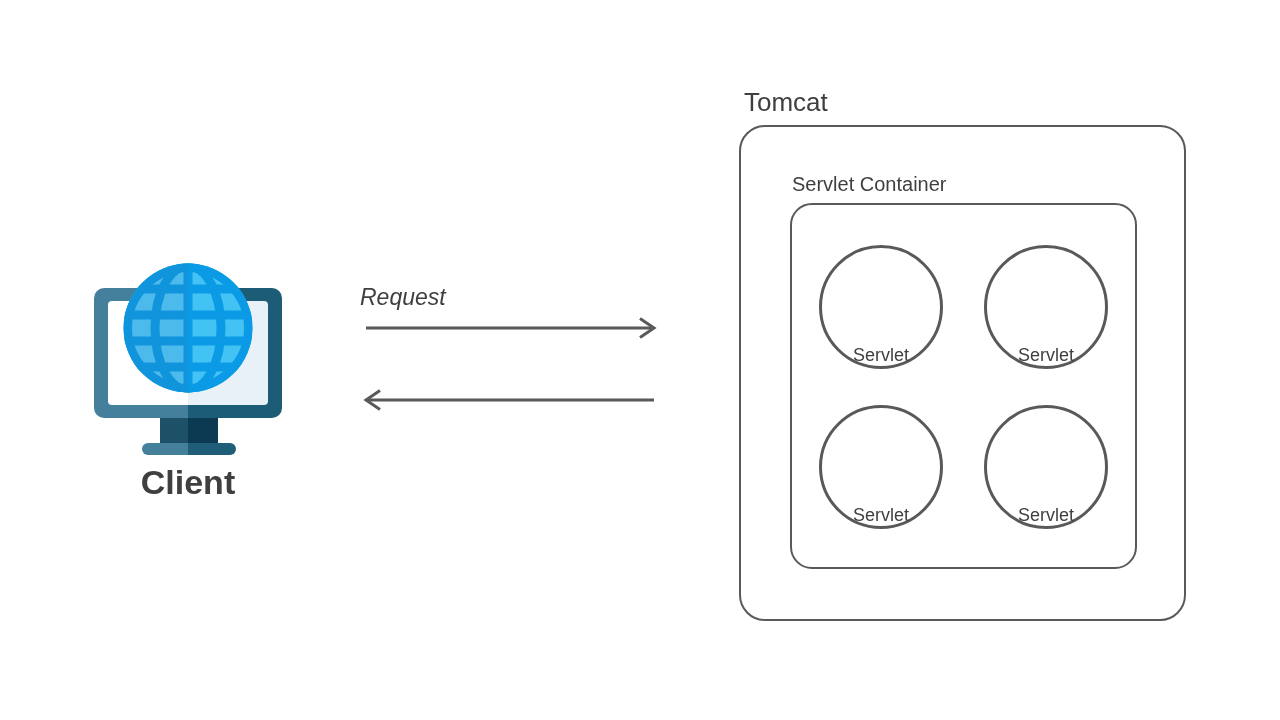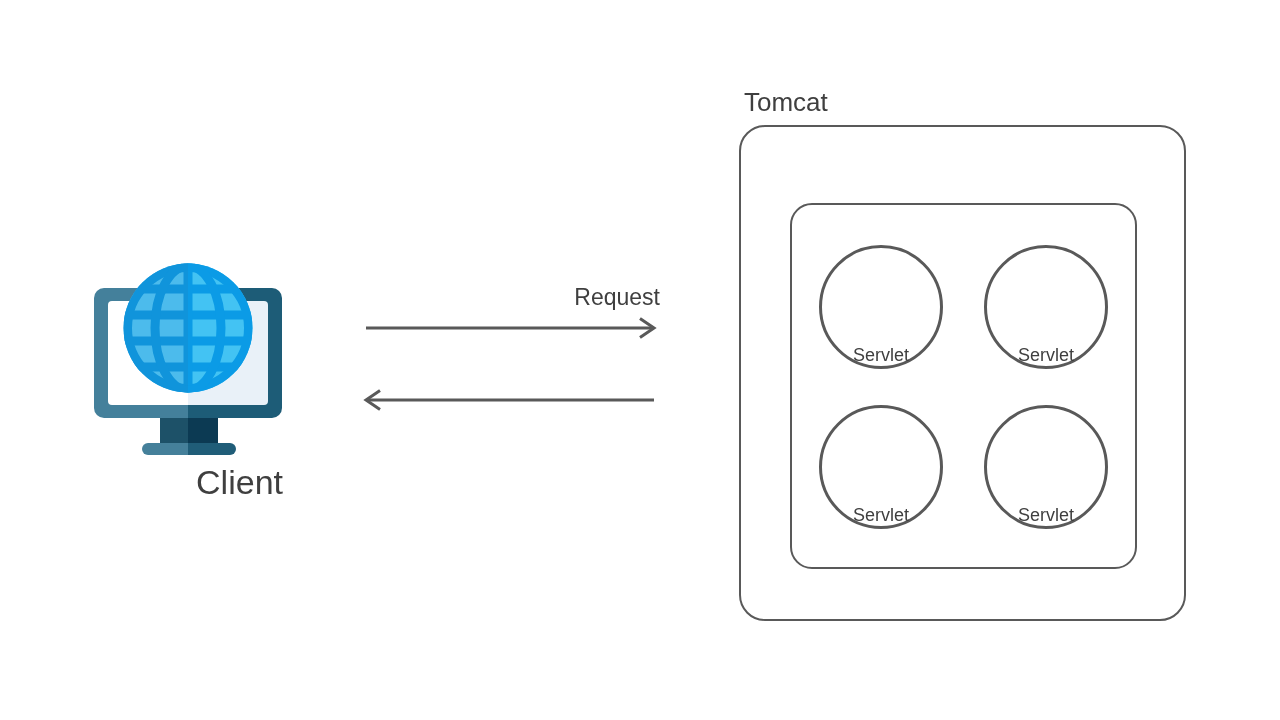--- a/index.html
+++ b/index.html
@@ -20,30 +20,30 @@
   .client-icon { position: absolute; left: 93px; top: 255px; width: 190px; height: 200px; }
   .i-frame  { fill: var(--frame); }
   .i-screen { fill: var(--screen); }
   .i-neck   { fill: var(--neck); }
   .i-base   { fill: var(--sbase); }
   .i-cells  { fill: var(--gcell); }
   .i-lines * { stroke: var(--gline); stroke-width: 9; fill: none; }
 
   .client-label {
     position: absolute; left: 93px; top: 462px; width: 190px;
-    text-align: right; font-size: 34px; line-height: 1.2;
+    text-align: center; font-size: 34px; line-height: 1.2; font-weight: bold;
   }
 
   
   .arrows-svg { position: absolute; left: 0; top: 0; width: 1280px; height: 720px; pointer-events: none; }
   .arrow { stroke: var(--arrow, #595959); stroke-width: 3; fill: none; }
 
   .flow-label {
     position: absolute; left: 360px; width: 300px;
-    text-align: right; font-size: 23px; line-height: 1.2;
+    text-align: left; font-size: 23px; line-height: 1.2; font-style: italic;
   }
   .flow-label.request  { top: 284px; }
   .flow-label.response { top: 407px; }
 
   
   .tomcat-label {
     position: absolute; left: 744px; top: 87px;
     font-size: 26px; line-height: 1.2;
   }
   .tomcat-box {
@@ -133,20 +133,21 @@
     <g>
       <line class="arrow" x1="654" y1="400" x2="368" y2="400"></line>
       <polyline class="arrow" points="380,390.5 366,400 380,409.5"></polyline>
     </g>
   </svg>
   <div class="flow-label request">Request</div>
 
   <div class="tomcat-label">Tomcat</div>
   <div class="tomcat-box"></div>
 
+  <div class="sc-label">Servlet Container</div>
   <div class="sc-box"></div>
 
   <div class="servlet-circle pos-1">
     <span>Servlet</span>
   </div>
   <div class="servlet-circle pos-2">
     <span>Servlet</span>
   </div>
   <div class="servlet-circle pos-3">
     <span>Servlet</span>

